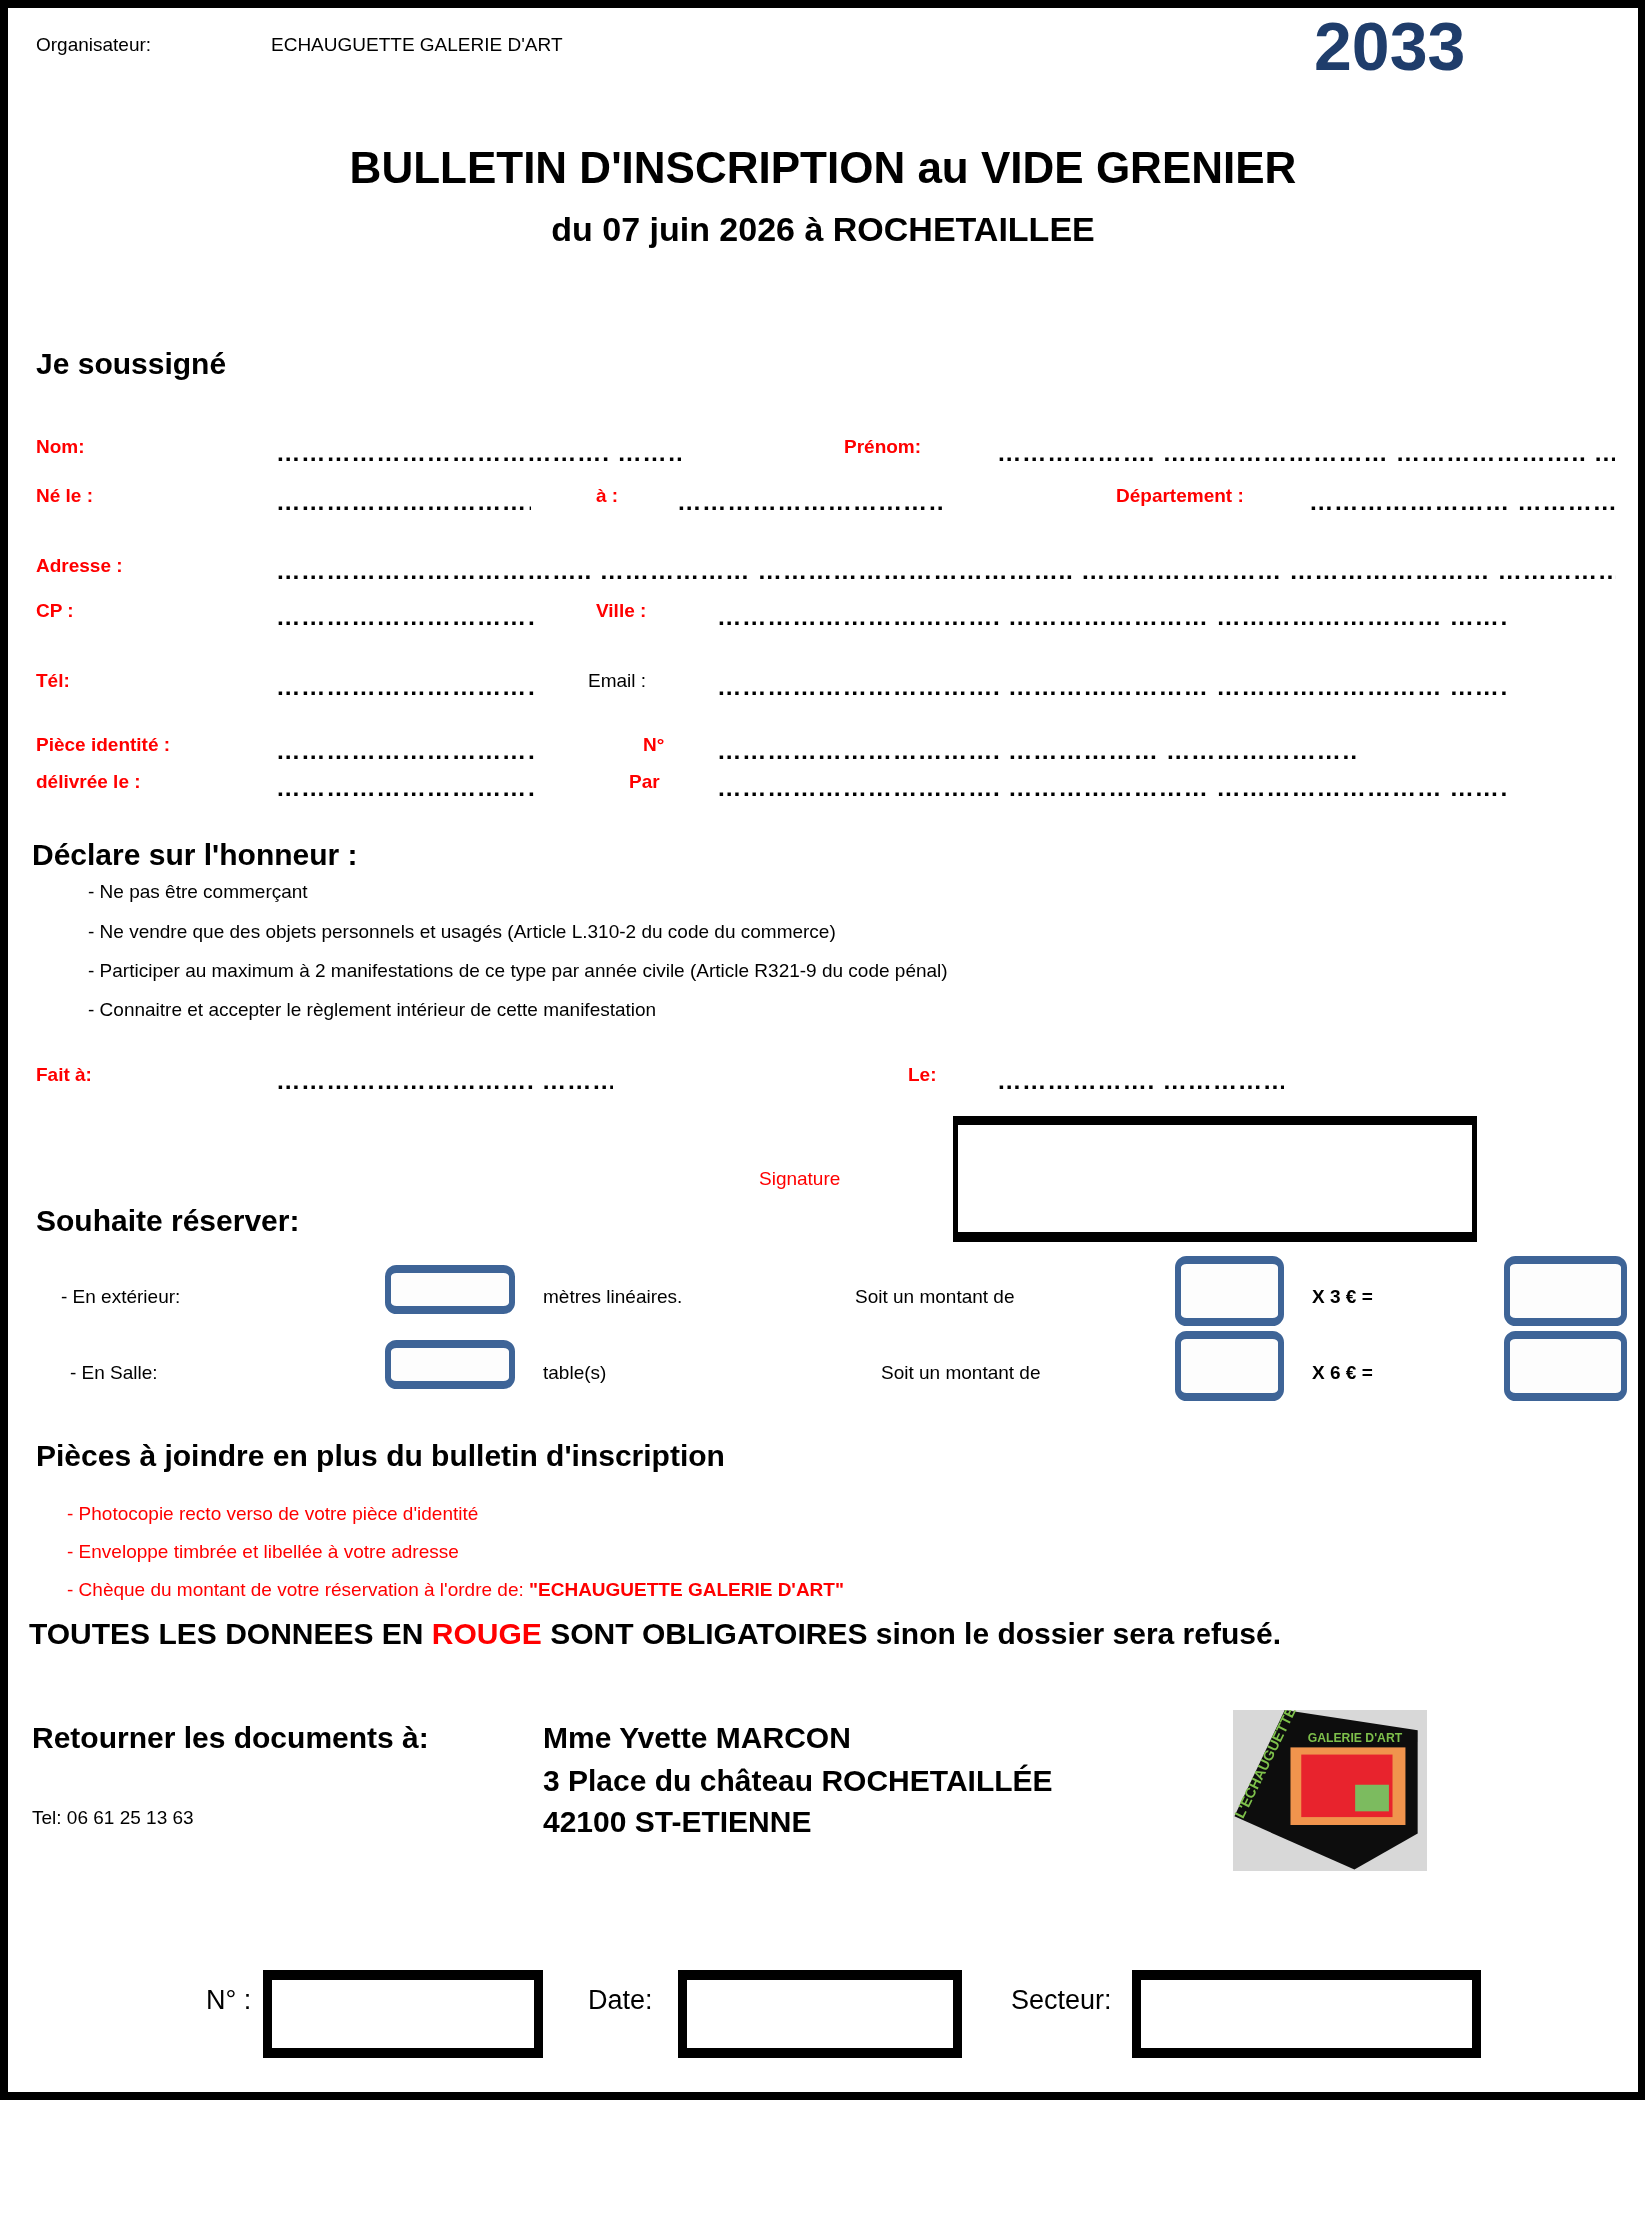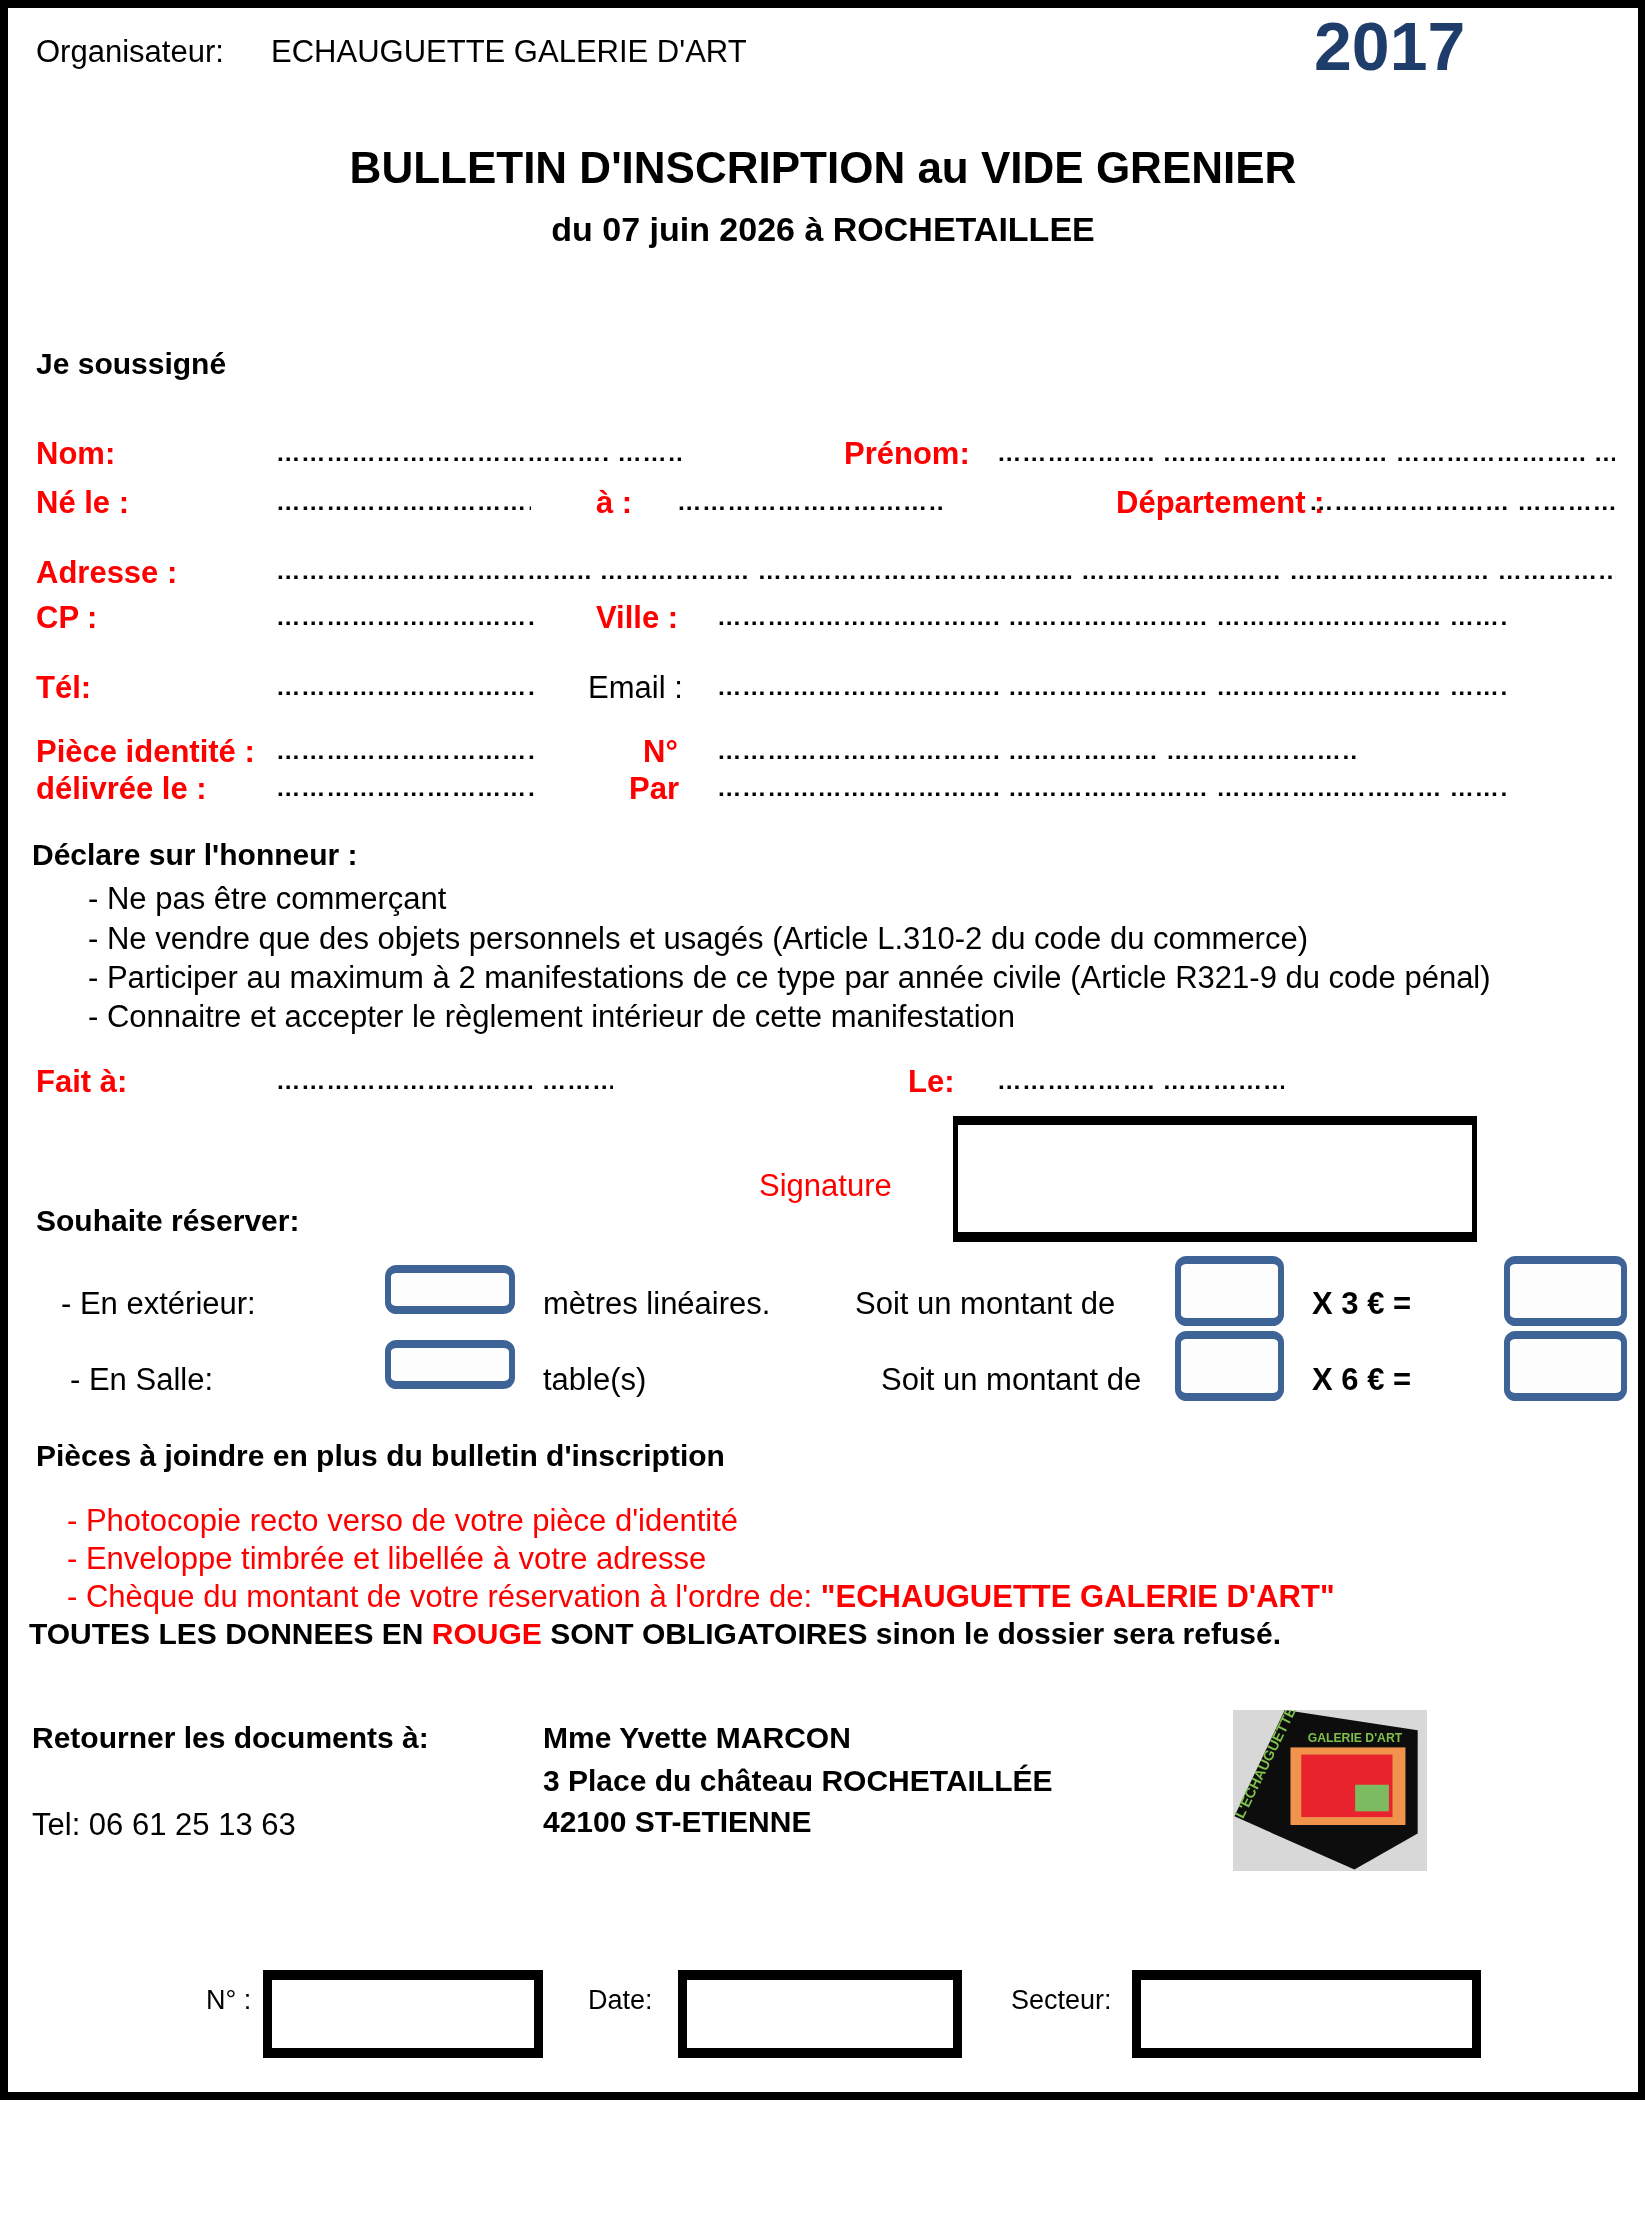--- a/index.html
+++ b/index.html
@@ -1,21 +1,21 @@
 <!DOCTYPE html>
 <html style="font-size:11.5px"><head>
 <meta charset="utf-8">
 <style>
   html,body{margin:0;padding:0;background:#ffffff;}
   .page{position:relative;width:1646px;height:2216px;background:#ffffff;overflow:hidden;
         font-family:"Liberation Sans",sans-serif;color:#000;}
   .abs{position:absolute;white-space:nowrap;}
   .frame{position:absolute;left:0;top:0;width:1646px;height:2100px;
          border:8.6px solid #000;box-sizing:border-box;}
-  .t40{font-size:31px;line-height:1.15;}
+  .t40{font-size:19px;line-height:1.15;}
   .t38{font-size:27px;line-height:1.15;}
   .h42{font-size:30px;font-weight:bold;}
   .red{color:#ff0000;}
   .redbold{color:#ff0000;font-weight:bold;}
   .bold{font-weight:bold;}
   .dots{font-size:24.4px;font-weight:bold;letter-spacing:0.7px;overflow:hidden;
         display:inline-block;vertical-align:baseline;}
   .title1{font-size:44px;font-weight:bold;width:1646px;text-align:center;}
   .title2{font-size:34px;font-weight:bold;width:1646px;text-align:center;}
   .year{font-size:68px;font-weight:bold;color:#1f3d6b;}
@@ -28,21 +28,21 @@
 </style>
 </head>
 <body>
 
 <div class="page">
 
   <div class="frame"></div>
 
   <div class="abs t40" style="left:36px;top:34px;">Organisateur:</div>
   <div class="abs t40" style="left:271px;top:34px;">ECHAUGUETTE GALERIE D'ART</div>
-  <div class="abs year" style="left:1314px;top:7.2px;">2017</div>
+  <div class="abs year" style="left:1314px;top:7.2px;">2033</div>
 
   <div class="abs title1" style="left:0;top:143px;">BULLETIN D'INSCRIPTION au VIDE GRENIER</div>
   <div class="abs title2" style="left:0;top:210px;">du 07 juin 2026 à ROCHETAILLEE</div>
 
   <div class="abs h42" style="left:36px;top:347px;">Je soussigné</div>
 
   <div class="abs redbold t40" style="left:36px;top:436px;">Nom:</div>
   <span class="abs dots" style="left:276px;top:439px;width:405px;">………………………………….  ………………..</span>
   <div class="abs redbold t40" style="left:844px;top:436px;">Prénom:</div>
   <span class="abs dots" style="left:997px;top:439px;width:618px;">………………. ……………………… …………………..  ………………..</span>

